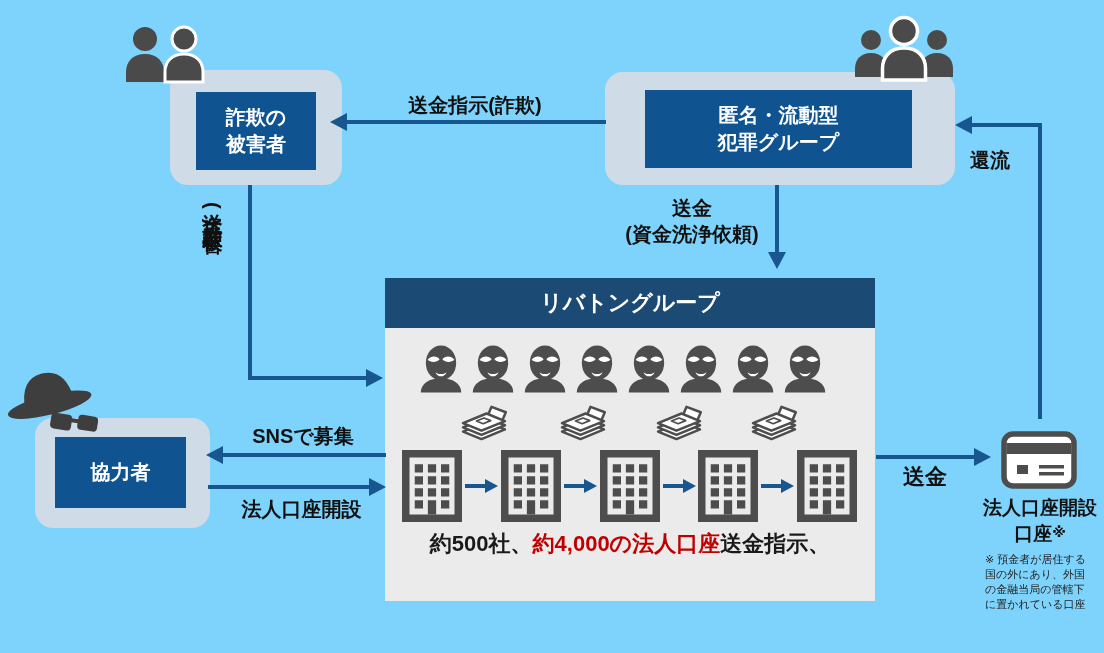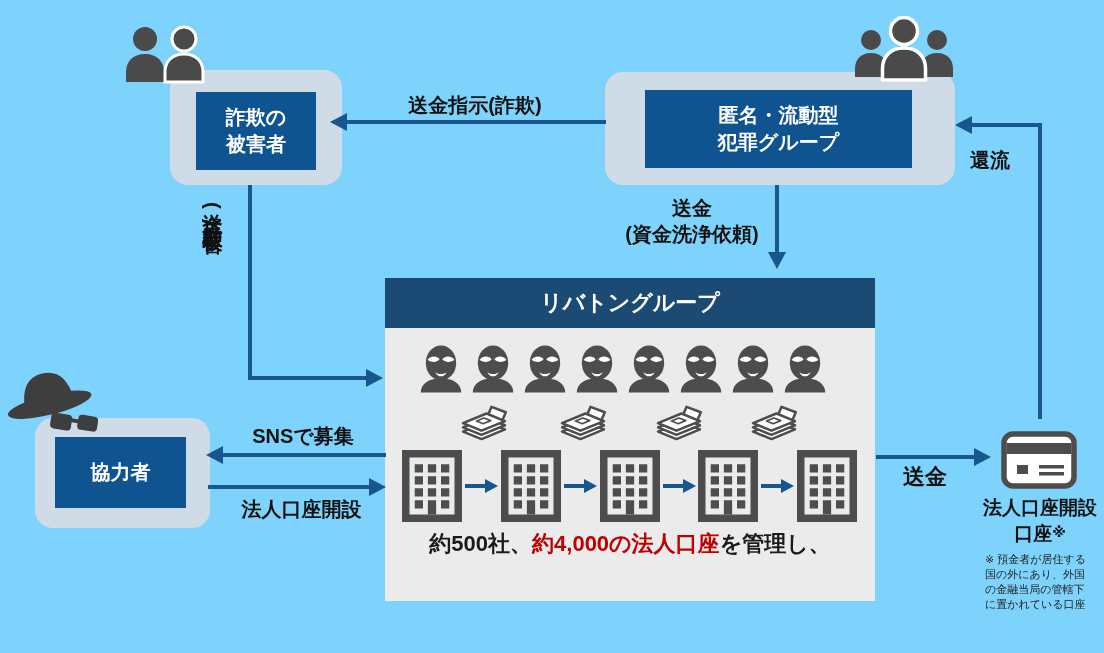--- a/index.html
+++ b/index.html
@@ -194,21 +194,21 @@
   <div class="abs hl" style="left:465px;top:484px;width:20px;"></div>
   <div class="abs ah rsm" style="left:485px;top:479px;"></div>
   <div class="abs hl" style="left:564px;top:484px;width:20px;"></div>
   <div class="abs ah rsm" style="left:584px;top:479px;"></div>
   <div class="abs hl" style="left:663px;top:484px;width:20px;"></div>
   <div class="abs ah rsm" style="left:683px;top:479px;"></div>
   <div class="abs hl" style="left:761px;top:484px;width:20px;"></div>
   <div class="abs ah rsm" style="left:781px;top:479px;"></div>
 
   <div class="abs caption" style="left:385px;top:529px;width:490px;">
-    <div><span>約500社、</span><span class="red">約4,000の法人口座</span><span>を管理し、</span></div>
+    <div><span>約500社、</span><span class="red">約4,000の法人口座</span><span>送金指示、</span></div>
   </div>
 
   <div class="abs hl" style="left:346px;top:120px;width:260px;"></div>
   <div class="abs ah left" style="left:330px;top:113px;"></div>
   <div class="abs label" style="left:345px;top:92px;width:260px;">送金指示(詐欺)</div>
 
   <div class="abs vl" style="left:248px;top:185px;height:193px;"></div>
   <div class="abs hl" style="left:248px;top:376px;width:120px;"></div>
   <div class="abs ah right" style="left:366px;top:369px;"></div>
   <div class="abs vtext" style="left:200px;top:198px;height:180px;">送金(詐欺被害)</div>

